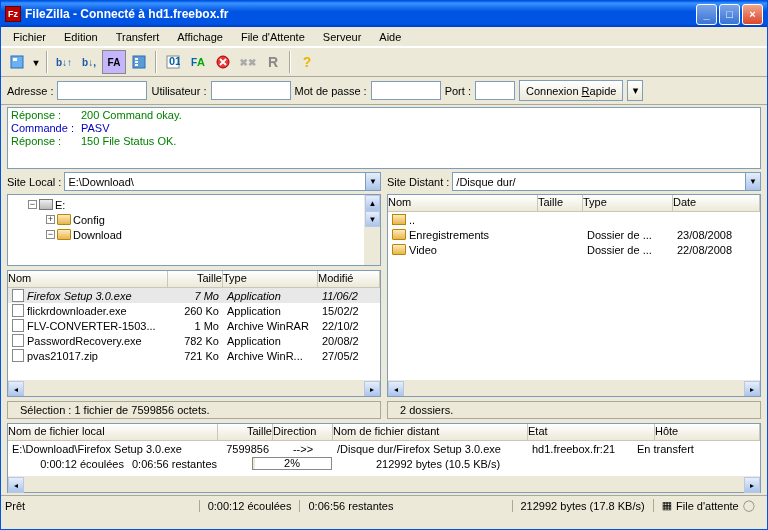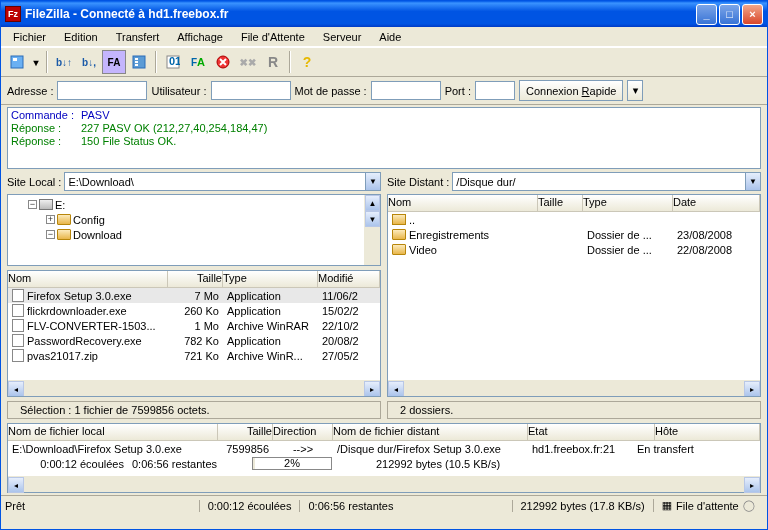--- a/index.html
+++ b/index.html
@@ -36,21 +36,21 @@
 .sbtn { height: 16px; background: linear-gradient(to bottom,#e6eefc,#abc4eb); border: 1px solid #b8c7e6; display:flex;align-items:center;justify-content:center;font-size:8px; }
 .tree-row { display: flex; align-items: center; height: 15px; gap: 2px; }
 .tbox { width: 9px; height: 9px; border: 1px solid #888; text-align: center; line-height: 7px; font-size:9px; color:#333; background:#fff; cursor:pointer;}
 .folder-ico { width: 14px; height: 11px; background: linear-gradient(to bottom,#fceabb,#e8b64a); border: 1px solid #b8860b; border-radius: 1px; }
 .drive-ico { width: 14px; height: 11px; background: linear-gradient(to bottom,#eee,#bbb); border: 1px solid #777; }
 .listbox { background: #fff; border: 1px solid #7f9db9; flex: 1; margin-top: 4px; display: flex; flex-direction: column; overflow: hidden; position: relative; }
 .listhdr { display: flex; background: linear-gradient(to bottom,#fff,#ece9d8); border-bottom: 1px solid #cbc7b8; height: 17px; }
 .listhdr .col { padding: 1px 0; border-right: 1px solid #cbc7b8; overflow: hidden; white-space: nowrap; }
 .listbody { flex: 1; overflow: hidden; }
 .lrow { display: flex; height: 15px; align-items: center; }
-.lrow.sel { background: #e8e8e8; }
+.lrow.sel { background: #e8e8e8; font-style: italic; }
 .lrow .cell { padding: 0 4px; overflow: hidden; white-space: nowrap; display: flex; align-items: center; gap: 3px; }
 .file-ico { width: 12px; height: 13px; background: #fff; border: 1px solid #888; position: relative; flex-shrink: 0; }
 .hscroll { height: 16px; background: #ece9d8; display: flex; border-top: 1px solid #ece9d8; }
 .hscroll .track { flex:1; background: #ece9d8; }
 .status-strip { background: #ece9d8; height: 18px; border: 1px solid #aca899; margin: 2px 6px 0 6px; padding: 1px 12px; display:flex; align-items:center;}
 .queuepane { background: #fff; border: 1px solid #7f9db9; margin: 4px 6px 2px 6px; height: 70px; display: flex; flex-direction: column; }
 .progress { width: 80px; height: 13px; border: 1px solid #888; background: #fff; position: relative; text-align: center; line-height: 11px; }
 .progress .fill { position: absolute; left: 0; top: 0; bottom: 0; background: #ece9d8; }
 .progress .txt { position: relative; }
 .statusbar { height: 20px; background: #ece9d8; border-top: 1px solid #aca899; display: flex; align-items: center; padding: 1px 4px; }
@@ -129,22 +129,22 @@
   <input class="qinput" style="width: 80px;" value="">
   <label>Mot de passe :</label>
   <input class="qinput" type="password" style="width: 70px;" value="">
   <label>Port :</label>
   <input class="qinput" style="width: 40px;" value="">
   <button class="qbtn"><span>Connexion <u class="accel">R</u>apide</span></button>
   <button class="qbtn" style="width:16px;padding:0">▾</button>
 </div>
 
 <div class="logpane" id="logpane">
+    <div class="logline log-green"><span class="log-label">Réponse :</span><span>200 Command okay.</span></div>
     <div class="logline log-blue"><span class="log-label">Commande :</span><span>PASV</span></div>
-    <div class="logline log-green"><span class="log-label">Réponse :</span><span>227 PASV OK (212,27,40,254,184,47)</span></div>
     <div class="logline log-green"><span class="log-label">Réponse :</span><span>150 File Status OK.</span></div>
   </div>
 
 <div class="midrow">
 
   <div class="pane">
     <div class="pathbar">
       <label>Site Local :</label>
       <div class="combo">
         <input value="E:\Download\" style="">

